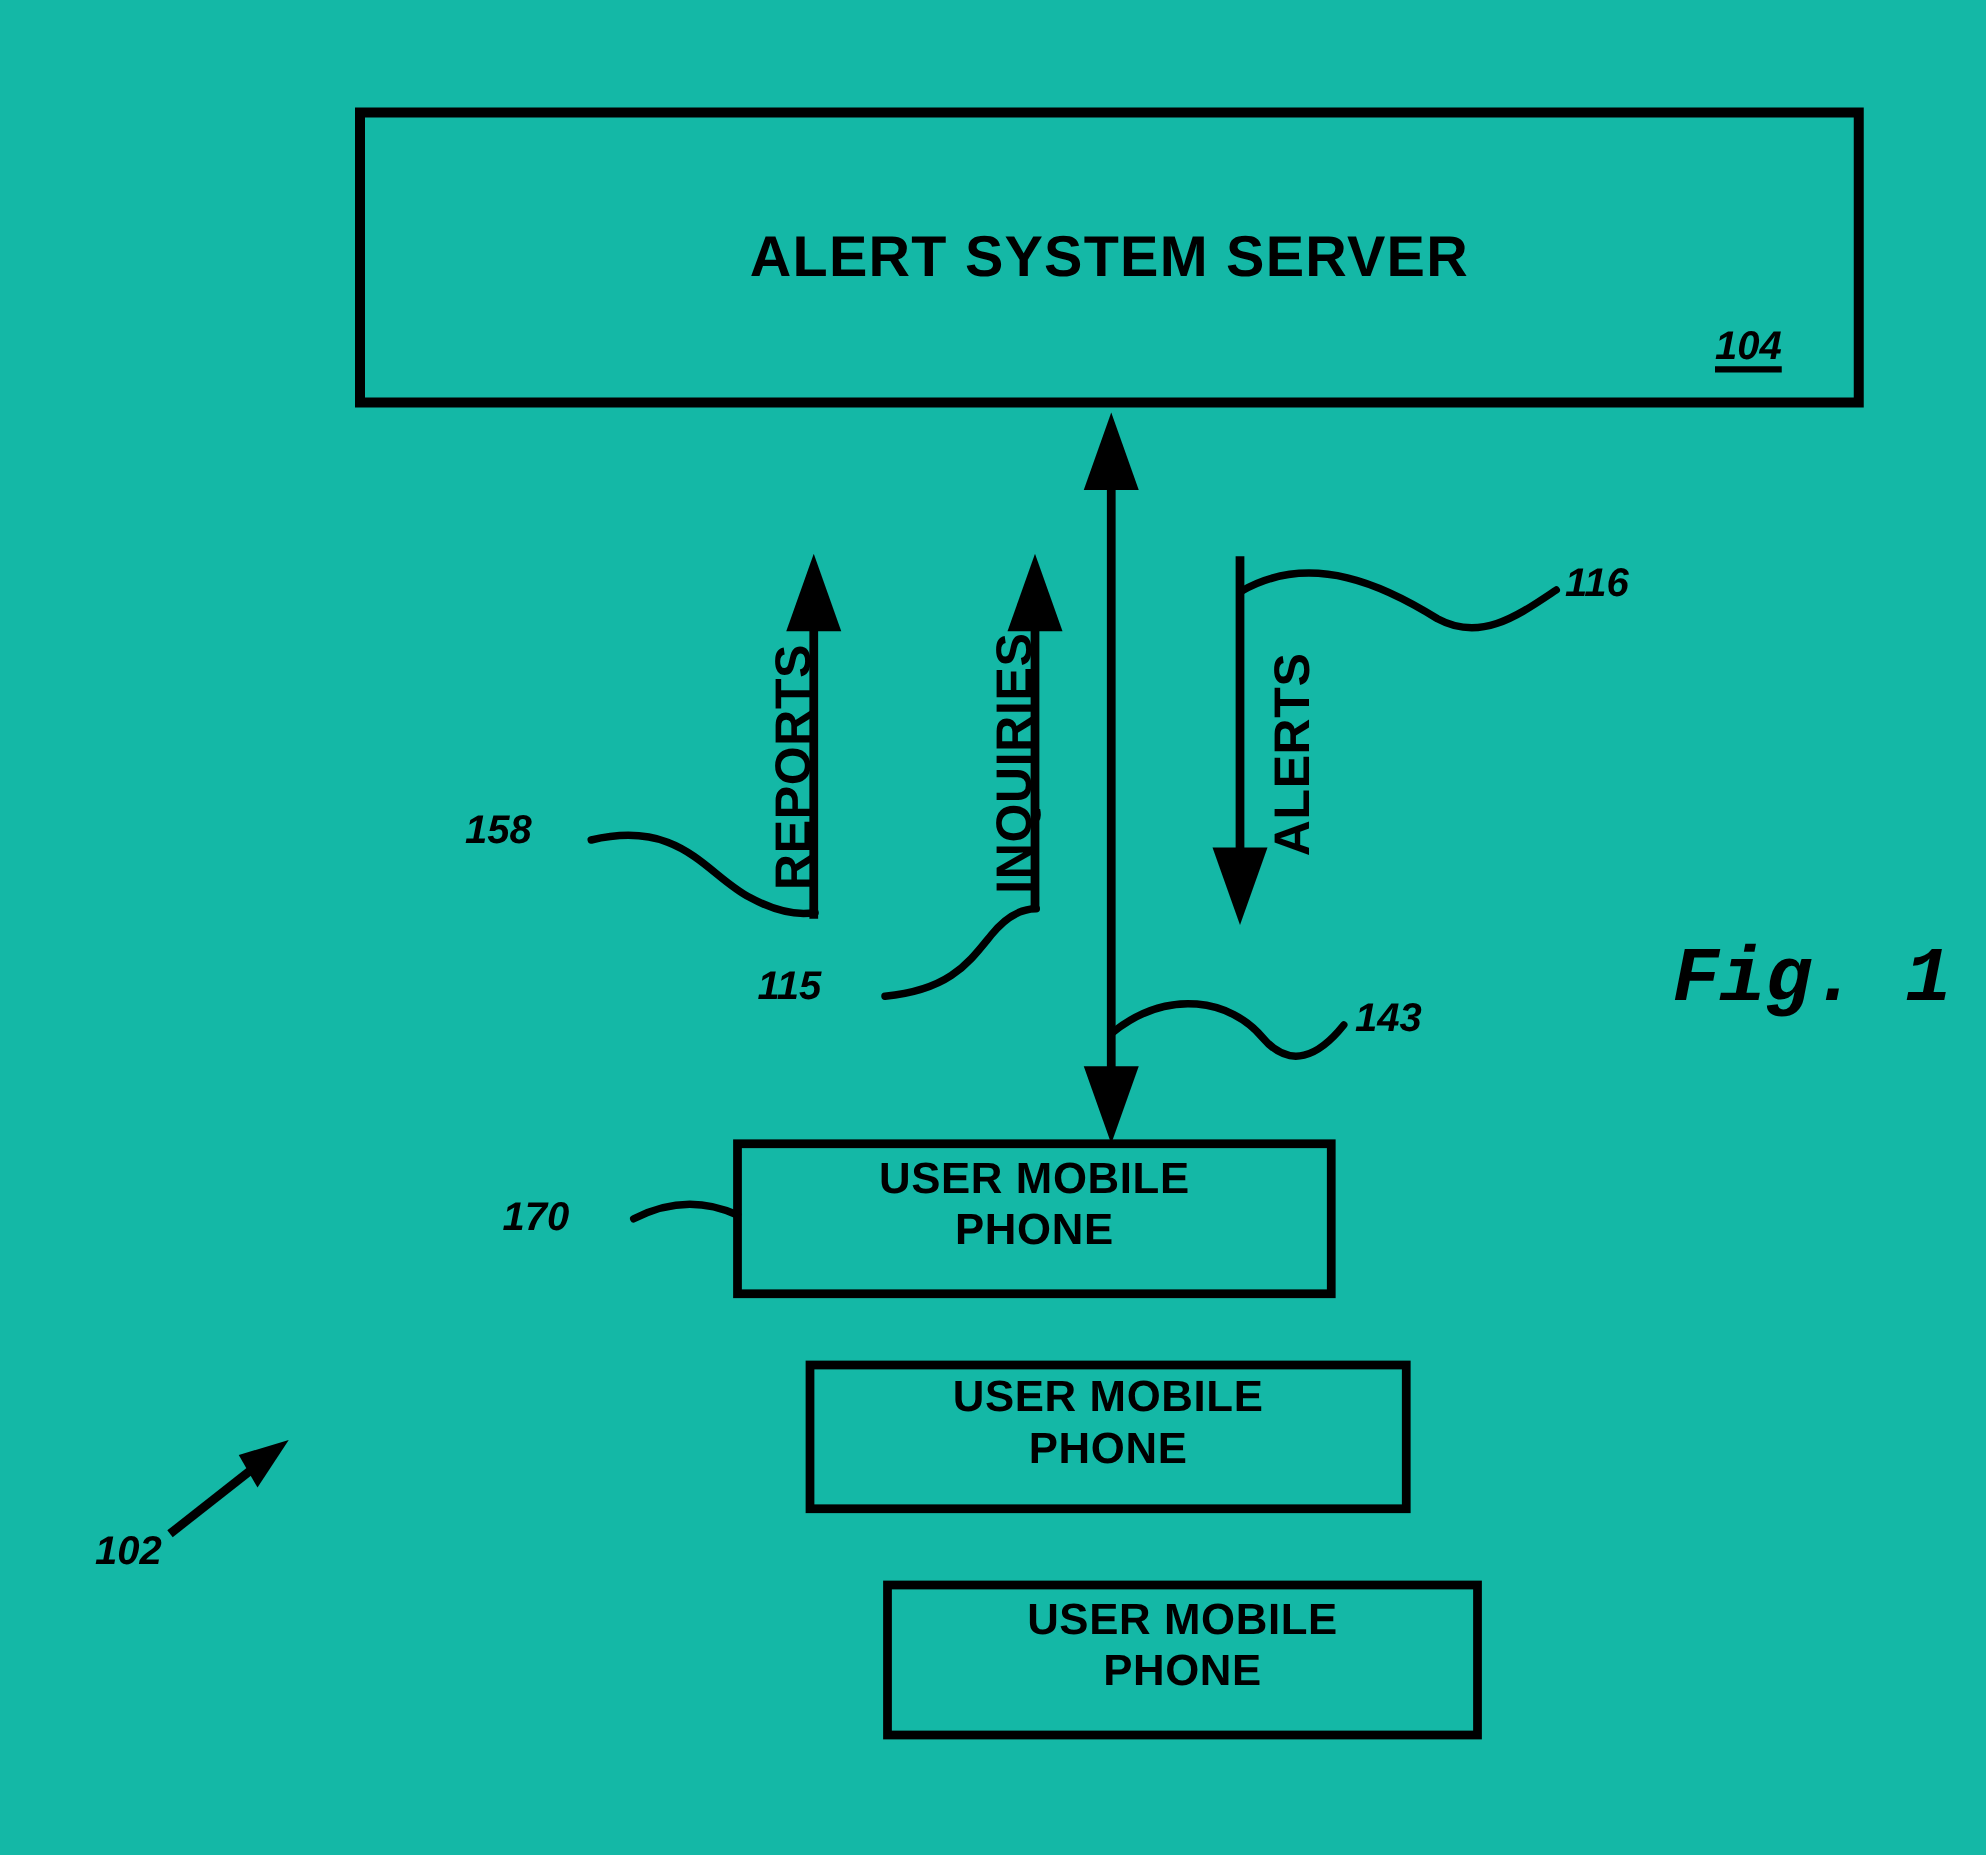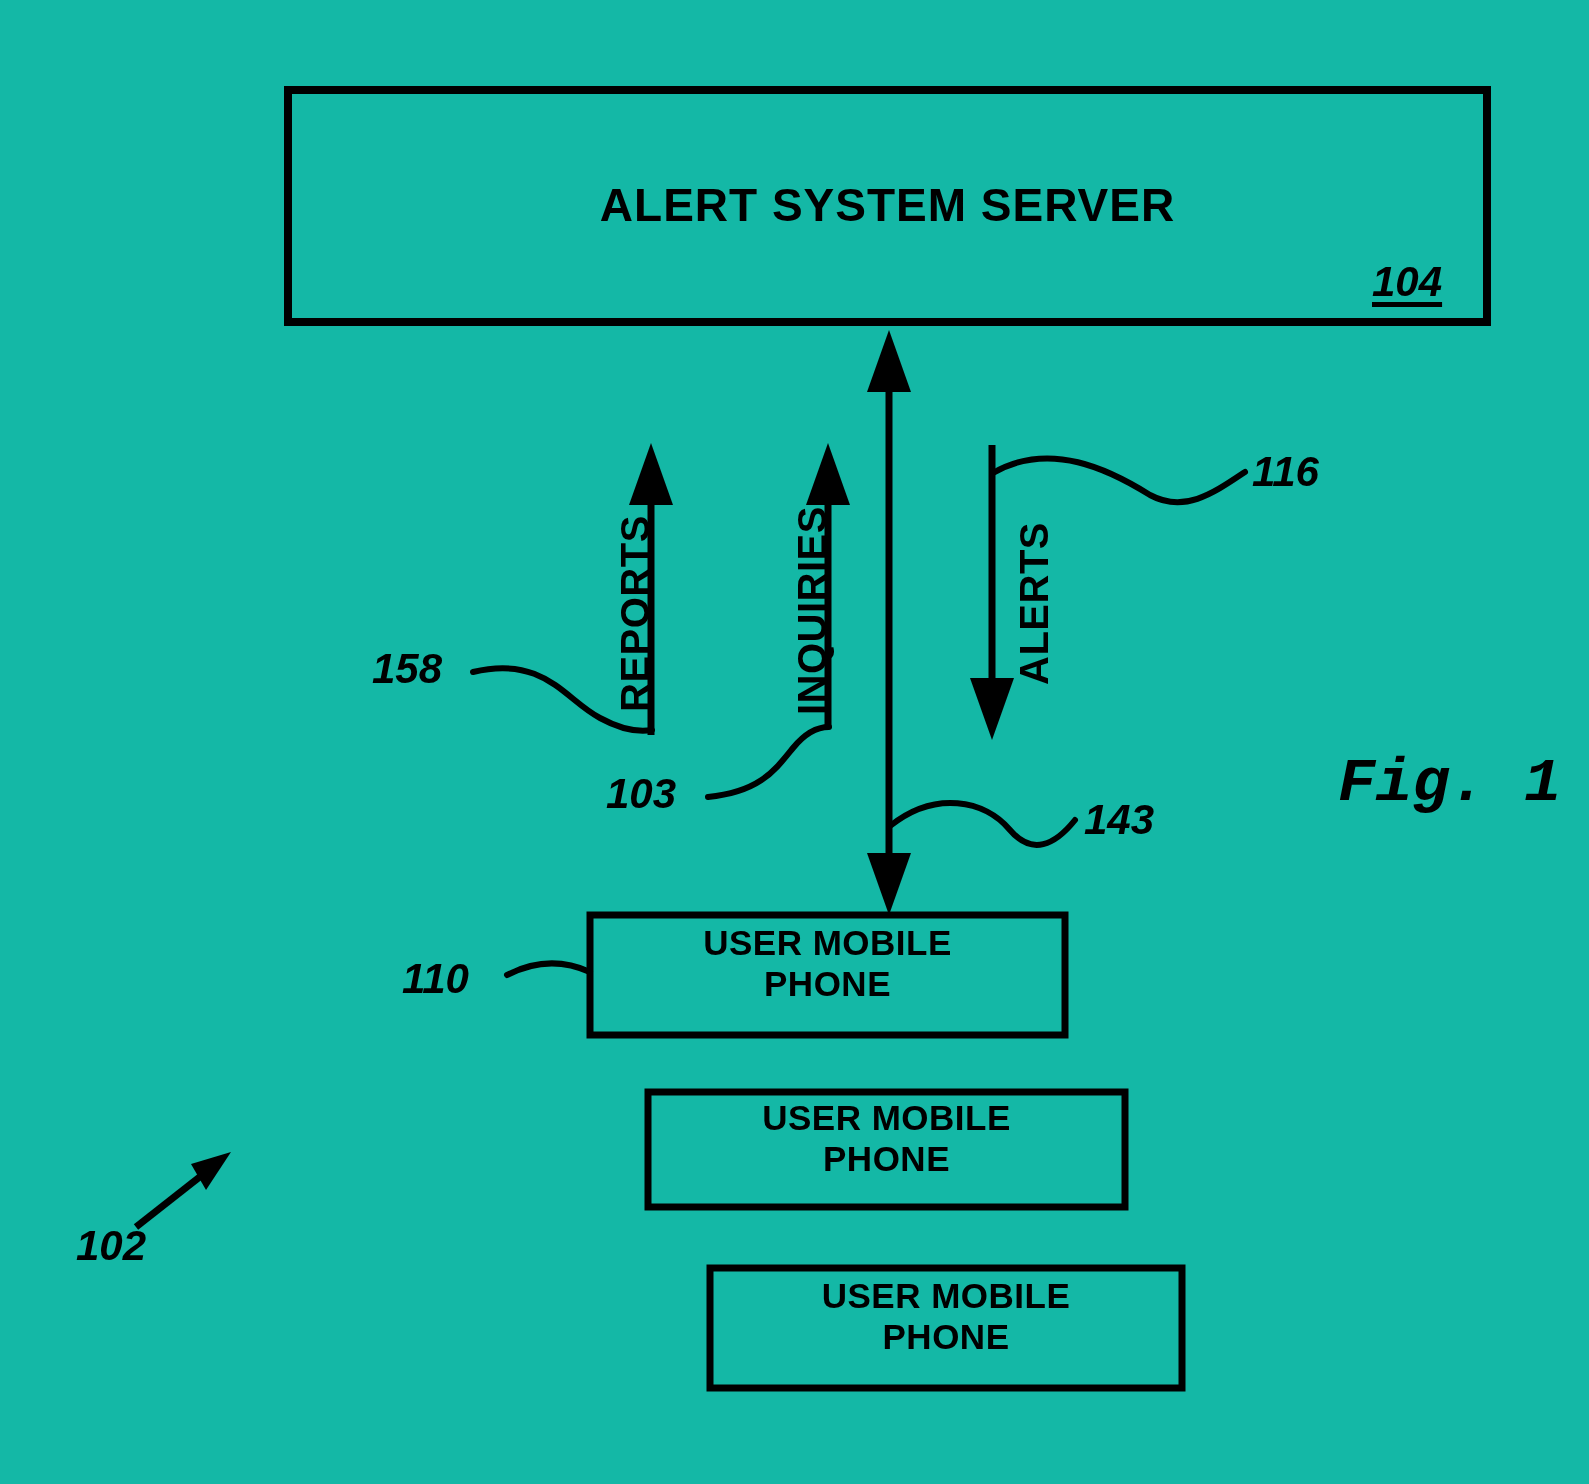--- a/index.html
+++ b/index.html
@@ -39,21 +39,21 @@
     letter-spacing: 1px;
   }
   .phone-title {
     font-size: 35px;
   }
   .ref-num {
     position: absolute;
     font-family: "Liberation Sans", sans-serif;
     font-weight: 700;
     font-style: italic;
-    font-size: 42px;
+    font-size: 32px;
     color: #000000;
     white-space: nowrap;
   }
   .ref-num.underlined {
     text-decoration: underline;
     text-underline-offset: 6px;
     text-decoration-thickness: 5px;
   }
   .flow-label {
     position: absolute;
@@ -125,34 +125,34 @@
   <div class="ref-num underlined" style="left:1372px; top:258px;">104</div>
 
   <div class="flow-label" style="left:613px; top:712px; transform: rotate(-90deg);">REPORTS</div>
 
   <div class="flow-label" style="left:790px; top:715px; transform: rotate(-90deg);">INQUIRIES</div>
 
   <div class="flow-label" style="left:1012px; top:685px; transform: rotate(-90deg);">ALERTS</div>
 
   <div class="ref-num" style="left:372px; top:645px;">158</div>
 
-  <div class="ref-num" style="left:606px; top:770px;">103</div>
+  <div class="ref-num" style="left:606px; top:770px;">115</div>
 
   <div class="ref-num" style="left:1252px; top:448px;">116</div>
 
   <div class="ref-num" style="left:1084px; top:796px;">143</div>
 
   <div class="box-label phone-title" style="left:590px; top:922px; width:475px;">USER MOBILE
 PHONE</div>
 
   <div class="box-label phone-title" style="left:648px; top:1097px; width:477px;">USER MOBILE
 PHONE</div>
 
   <div class="box-label phone-title" style="left:710px; top:1275px; width:472px;">USER MOBILE
 PHONE</div>
 
-  <div class="ref-num" style="left:402px; top:955px;">110</div>
+  <div class="ref-num" style="left:402px; top:955px;">170</div>
 
   <div class="ref-num" style="left:76px; top:1222px;text-align:right;">102</div>
 
   <div class="fig-caption" style="left:1338px; top:748px;">Fig. 1</div>
 
 </div>
 
 </body></html>

